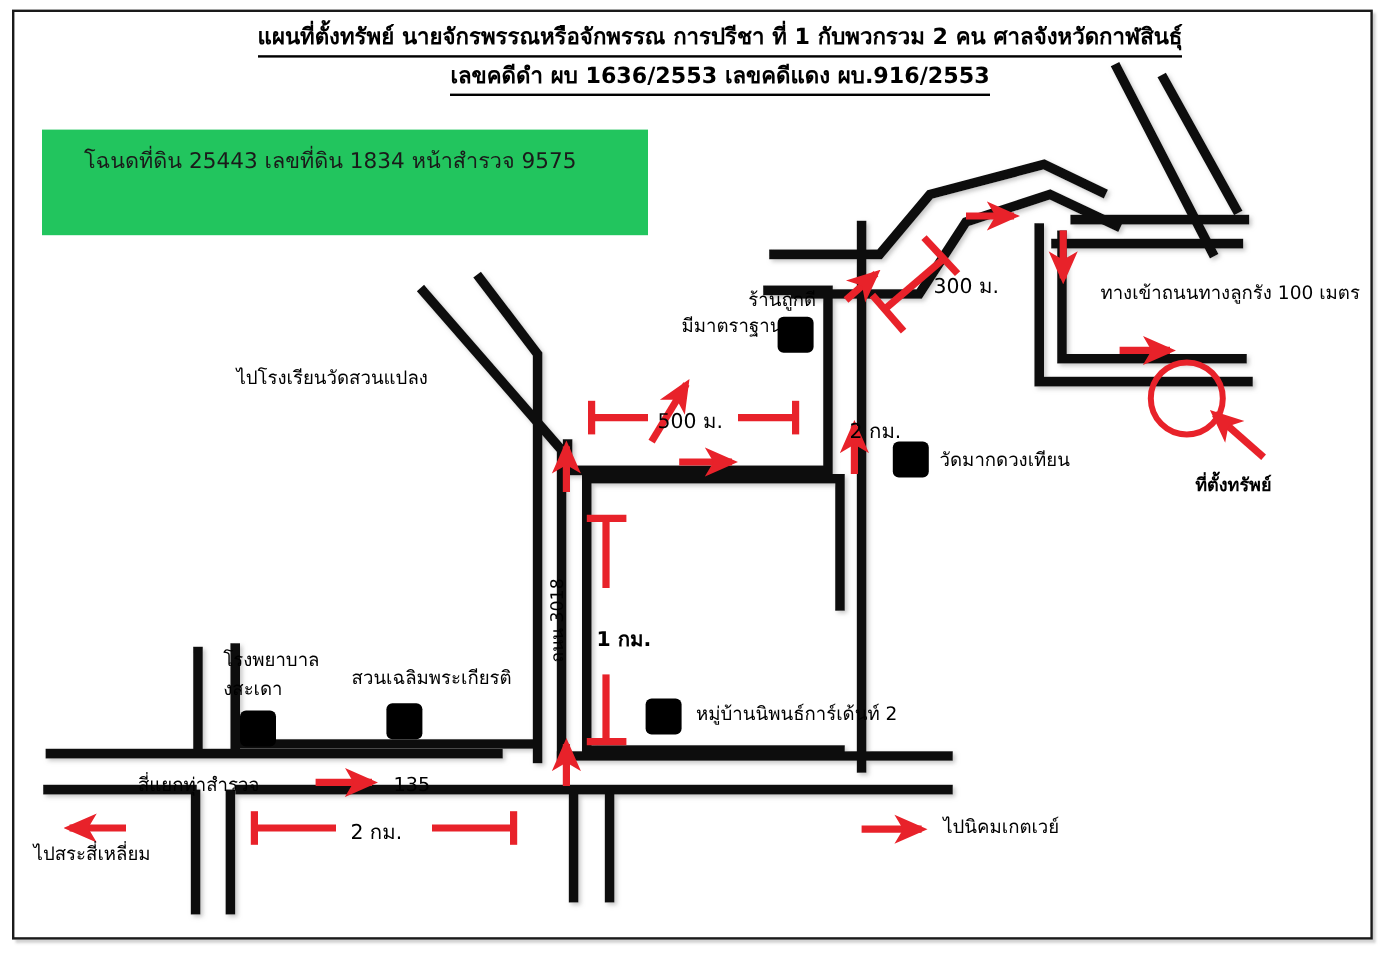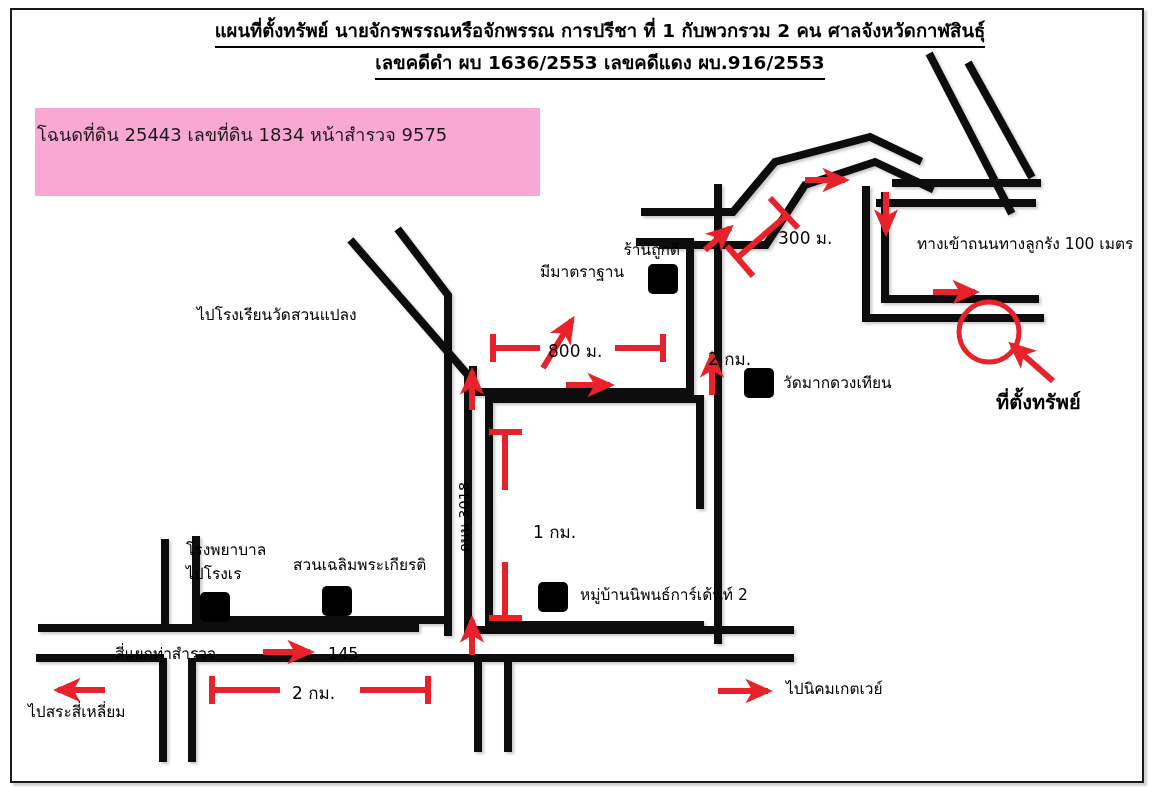--- a/index.html
+++ b/index.html
@@ -57,23 +57,23 @@
     display: inline-block;
     border-bottom: 2px solid #000;
     padding-bottom: 1px;
   }
   #info-box {
     position: absolute;
     left: 35px;
     top: 108px;
     width: 505px;
     height: 88px;
-    background: #f9a8d4;
+    background: #22c55e;
     box-sizing: border-box;
-    padding: 12px 16px 0 2px;
+    padding: 12px 16px 0 35px;
   }
   #info-box .info-line {
     font-size: 18px;
     color: #1a1a1a;
     line-height: 30px;
     white-space: nowrap;
   }
   .map-label {
     position: absolute;
     color: #000000;
@@ -228,48 +228,48 @@
       <rect x="744" y="368" width="30" height="30" rx="5"></rect>
       <rect x="538" y="582" width="30" height="30" rx="5"></rect>
       <rect x="200" y="592" width="30" height="30" rx="5"></rect>
       <rect x="322" y="586" width="30" height="30" rx="5"></rect>
     </g>
   </svg>
 
   <div class="map-label" style="left:197px; top:305px;">ไปโรงเรียนวัดสวนแปลง</div>
 
   <div class="poi-label" style="left:560px; top:240px; width:120px; text-align:right;">ร้านถูกดี</div>
-  <div class="poi-label" style="left:540px; top:262px; width:140px; text-align:left;">มีมาตราฐาน</div>
+  <div class="poi-label" style="left:540px; top:262px; width:140px; text-align:center;">มีมาตราฐาน</div>
 
   <div class="map-label" style="left:783px; top:373px;">วัดมากดวงเทียน</div>
 
   <div class="map-label" style="left:186px; top:540px;">โรงพยาบาล</div>
-  <div class="map-label" style="left:186px; top:564px;">ไปโรงเร</div>
+  <div class="map-label" style="left:186px; top:564px;">งสะเดา</div>
 
   <div class="map-label" style="left:293px; top:555px;">สวนเฉลิมพระเกียรติ</div>
 
   <div class="map-label" style="left:580px; top:585px;">หมู่บ้านนิพนธ์การ์เด้นท์ 2</div>
 
   <div class="map-label" style="left:115px; top:644px;">สี่แยกทุ่าสำรวจ</div>
 
-  <div class="dim-label" style="left:328px; top:644px; font-weight:normal;">145</div>
+  <div class="dim-label" style="left:328px; top:644px; font-weight:normal;">135</div>
 
   <div class="map-label" style="left:28px; top:702px;">ไปสระสี่เหลี่ยม</div>
 
   <div class="map-label" style="left:786px; top:679px;">ไปนิคมเกตเวย์</div>
 
   <div class="map-label" style="left:917px; top:234px;">ทางเข้าถนนทางลูกรัง 100 เมตร</div>
 
-  <div class="map-label bold" style="left:996px; top:394px; font-size:20px;font-family:Liberation Mono, monospace;">ที่ตั้งทรัพย์</div>
+  <div class="map-label bold" style="left:996px; top:394px; font-size:15px;">ที่ตั้งทรัพย์</div>
 
   <div class="vert-label" style="left:452px; top:552px;">ถนน 3018</div>
 
   <div class="dim-label" style="left:778px; top:224px; font-weight:normal; font-size:17px;">300 ม.</div>
 
-  <div class="dim-label" style="left:548px; top:337px; font-weight:normal; font-size:17px;">800 ม.</div>
+  <div class="dim-label" style="left:548px; top:337px; font-weight:normal; font-size:17px;">500 ม.</div>
 
   <div class="dim-label" style="left:708px; top:345px; font-weight:normal; font-size:17px;">2 กม.</div>
 
-  <div class="dim-label" style="left:497px; top:518px; font-weight:normal; font-size:17px;margin-left:36px;">1 กม.</div>
+  <div class="dim-label" style="left:497px; top:518px; font-weight:bold; font-size:17px;">1 กม.</div>
 
   <div class="dim-label" style="left:292px; top:679px; font-weight:normal; font-size:17px;">2 กม.</div>
 
 </div>
 
 </body></html>

